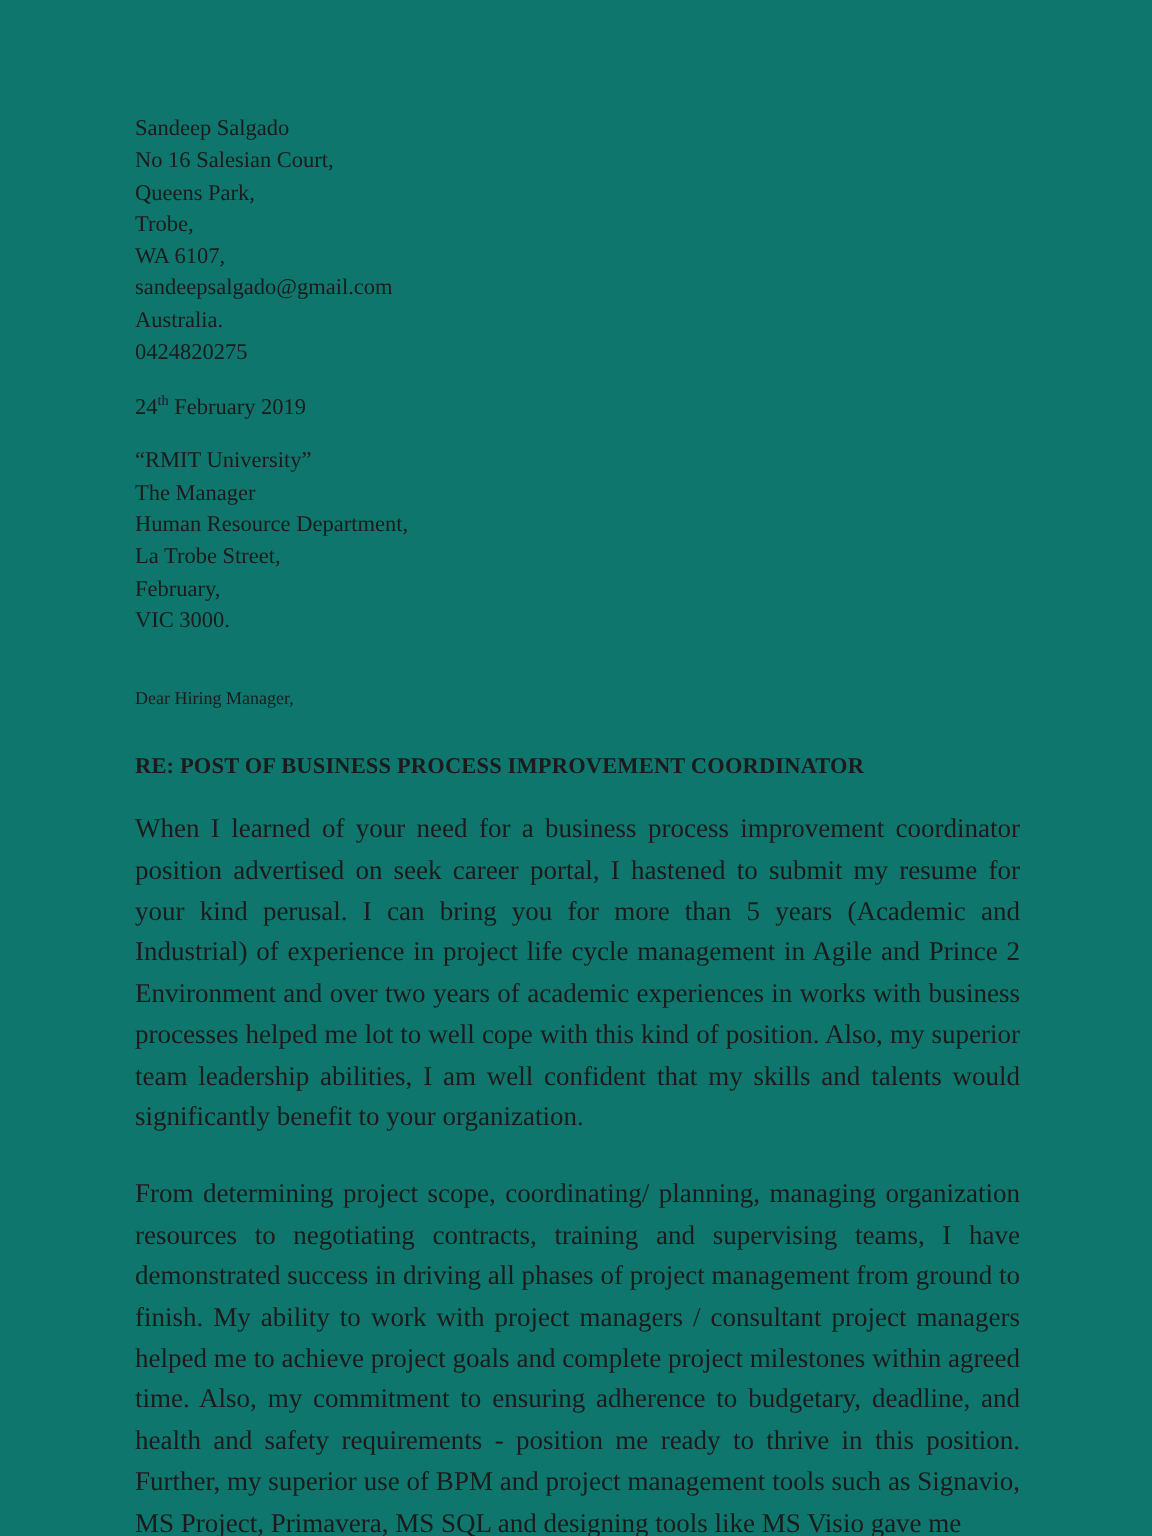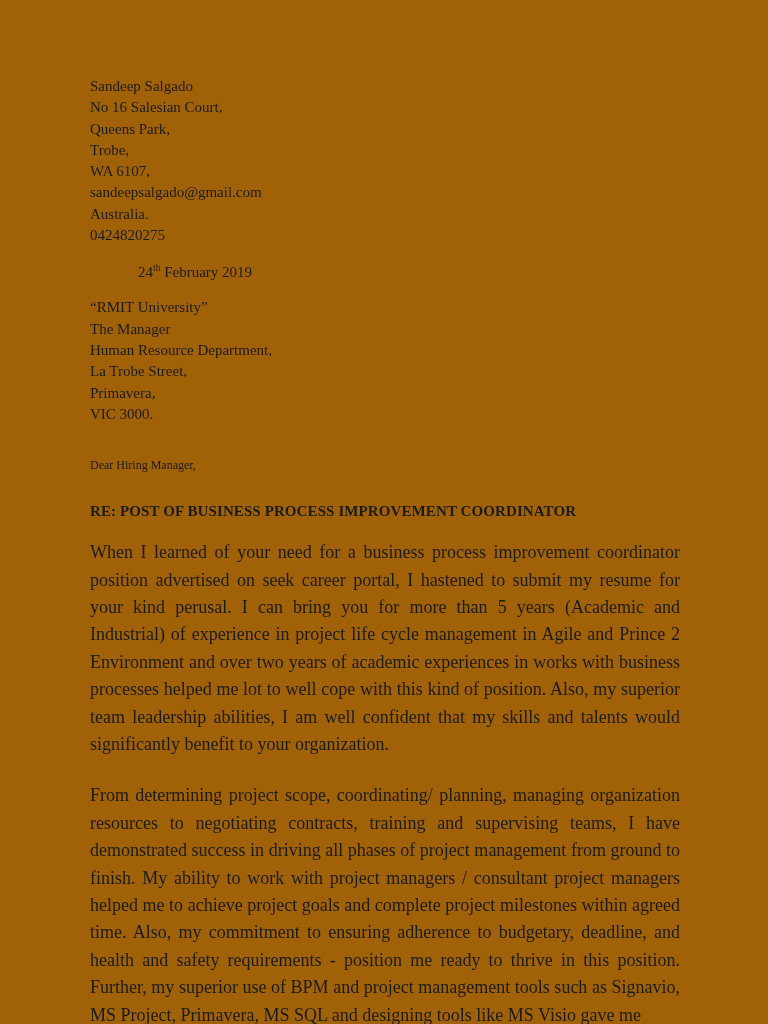--- a/index.html
+++ b/index.html
@@ -12,34 +12,33 @@
     height: 1024px;
     font-family: "Liberation Serif", serif;
     color: #1b1b1b;
     overflow: hidden;
   }
   .page {
     box-sizing: border-box;
     width: 768px;
     height: 1024px;
     padding: 76px 88px 0 90px;
-    background: #a16207;
+    background: #0f766e;
   }
   .addr-block {
     font-size: 15px;
     line-height: 21.3px;
   }
   .addr-line {
     white-space: nowrap;
   }
   .date-line {
     margin-top: 16px;
     font-size: 15px;
     line-height: 21px;
-    margin-left: 48px;
   }
   .date-line sup {
     font-size: 9.5px;
     line-height: 0;
     vertical-align: super;
   }
   .recipient-block {
     margin-top: 14px;
   }
   .salutation {
@@ -80,21 +79,21 @@
     <div class="addr-line">0424820275</div>
   </div>
 
   <div class="date-line"><span>24</span><sup>th</sup><span> February 2019</span></div>
 
   <div class="addr-block recipient-block">
     <div class="addr-line">“RMIT University”</div>
     <div class="addr-line">The Manager</div>
     <div class="addr-line">Human Resource Department,</div>
     <div class="addr-line">La Trobe Street,</div>
-    <div class="addr-line">Primavera,</div>
+    <div class="addr-line">February,</div>
     <div class="addr-line">VIC 3000.</div>
   </div>
 
   <div class="salutation">Dear Hiring Manager,</div>
 
   <div class="subject">RE: POST OF BUSINESS PROCESS IMPROVEMENT COORDINATOR</div>
 
   <p class="body-par">When I learned of your need for a business process improvement coordinator position advertised on seek career portal, I hastened to submit my resume for your kind perusal. I can bring you for more than 5 years (Academic and Industrial) of experience in project life cycle management in Agile and Prince 2 Environment and over two years of academic experiences in works with business processes helped me lot to well cope with this kind of position. Also, my superior team leadership abilities, I am well confident that my skills and talents would significantly benefit to your organization.</p>
 
   <p class="body-par">From determining project scope, coordinating/ planning, managing organization resources to negotiating contracts, training and supervising teams, I have demonstrated success in driving all phases of project management from ground to finish. My ability to work with project managers / consultant project managers helped me to achieve project goals and complete project milestones within agreed time. Also, my commitment to ensuring adherence to budgetary, deadline, and health and safety requirements - position me ready to thrive in this position. Further, my superior use of BPM and project management tools such as Signavio, MS Project, Primavera, MS SQL and designing tools like MS Visio gave me</p>

